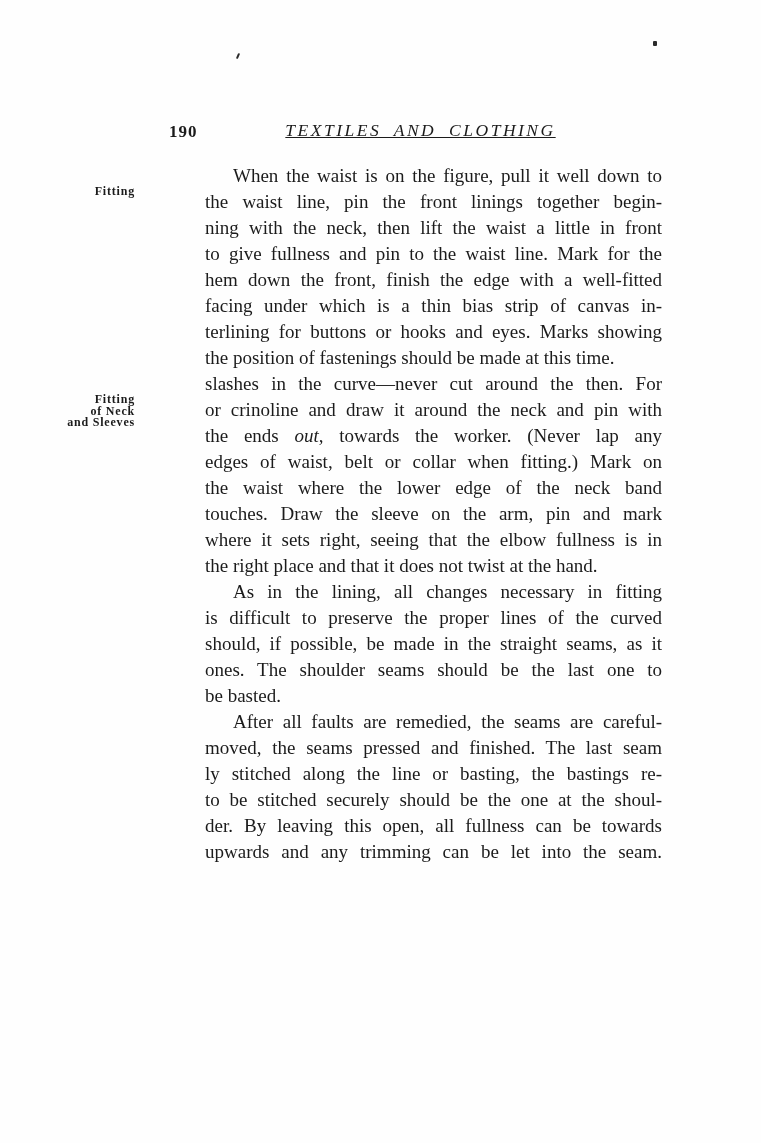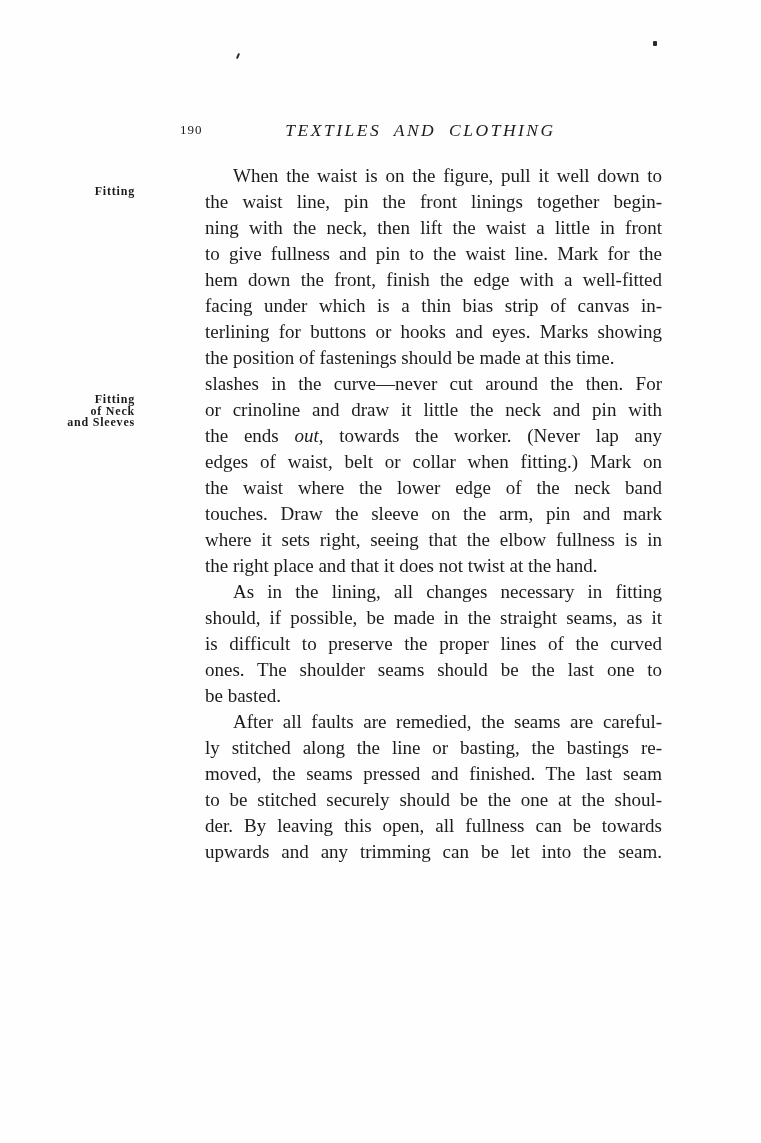--- a/index.html
+++ b/index.html
@@ -19,37 +19,39 @@
   
   .header {
     position: absolute;
     top: 120px;
     left: 165px;
     width: 497px;
     height: 24px;
   }
   .page-number {
     position: absolute;
-    left: 15px;
+    left: 4px;
     top: 2px;
-    font-size: 13px;
+    font-size: 17px;
     letter-spacing: 1px;
+    font-weight: bold;
   }
   .running-title {
     position: absolute;
     left: 0;
     right: 0;
     top: 0;
     text-align: center;
     padding-left: 14px;
     font-style: italic;
     font-size: 17.5px;
     letter-spacing: 2.5px;
     word-spacing: 6px;
     white-space: nowrap;
+    text-decoration: underline;
   }
   
   #text-block {
     position: absolute;
     top: 163px;
     left: 175px;
     width: 487px;
     font-size: 19px;
     line-height: 26px;
   }
@@ -119,38 +121,38 @@
         <div class="line">terlining for buttons or hooks and eyes.  Marks showing</div>
         <div class="line last">the position of fastenings should be made at this time.</div>
       </div>
       <div class="para">
         <div class="margin-note">
           <div>Fitting</div>
           <div>of Neck</div>
           <div>and Sleeves</div>
         </div>
         <div class="line">slashes in the curve—never cut around the then.  For</div>
-        <div class="line">or crinoline and draw it little the neck and pin with</div>
+        <div class="line">or crinoline and draw it around the neck and pin with</div>
         <div class="line">the ends <em>out</em>, towards the worker.  (Never lap any</div>
         <div class="line">edges of waist, belt or collar when fitting.)  Mark on</div>
         <div class="line">the waist where the lower edge of the neck band</div>
         <div class="line">touches.  Draw the sleeve on the arm, pin and mark</div>
         <div class="line">where it sets right, seeing that the elbow fullness is in</div>
         <div class="line last">the right place and that it does not twist at the hand.</div>
       </div>
       <div class="para">
         <div class="line first">As in the lining, all changes necessary in fitting</div>
+        <div class="line">is difficult to preserve the proper lines of the curved</div>
         <div class="line">should, if possible, be made in the straight seams, as it</div>
-        <div class="line">is difficult to preserve the proper lines of the curved</div>
         <div class="line">ones.  The shoulder seams should be the last one to</div>
         <div class="line last">be basted.</div>
       </div>
       <div class="para">
         <div class="line first">After all faults are remedied, the seams are careful-</div>
+        <div class="line">moved, the seams pressed and finished.  The last seam</div>
         <div class="line">ly stitched along the line or basting, the bastings re-</div>
-        <div class="line">moved, the seams pressed and finished.  The last seam</div>
         <div class="line">to be stitched securely should be the one at the shoul-</div>
         <div class="line">der.  By leaving this open, all fullness can be towards</div>
         <div class="line">upwards and any trimming can be let into the seam.</div>
       </div>
     </div>
 
 </div>
 
 </body></html>

